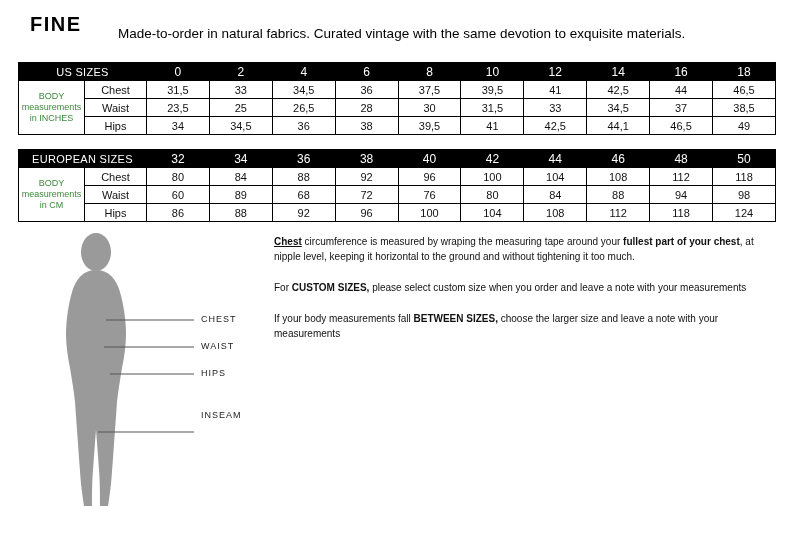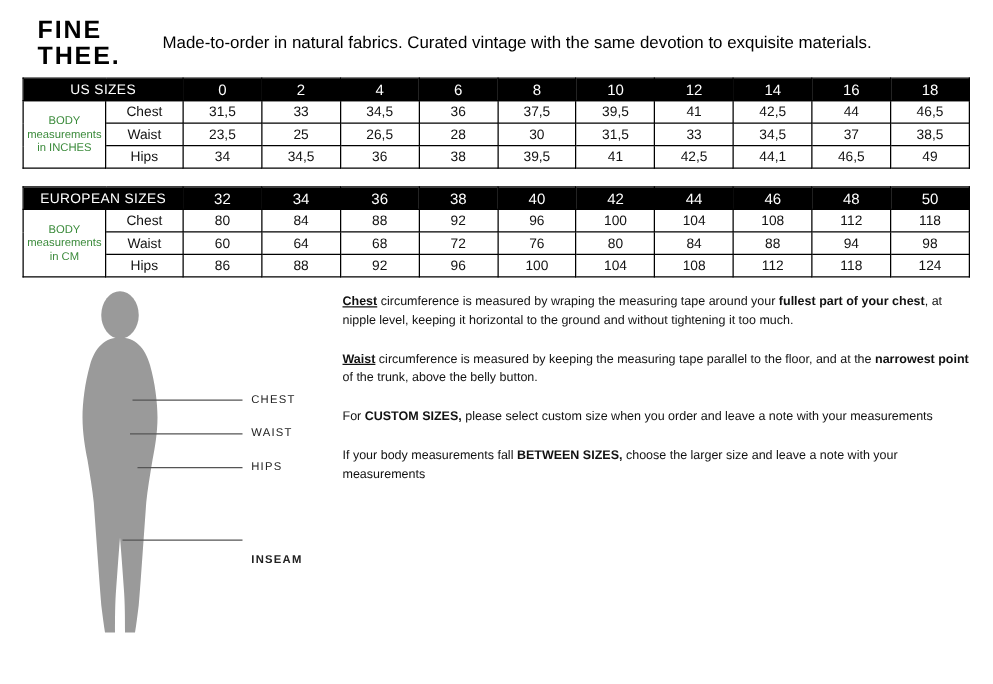--- a/index.html
+++ b/index.html
@@ -11,21 +11,20 @@
     overflow:hidden;
     position:relative;
   }
   
   .header{
     display:flex;
     align-items:flex-start;
     padding:14px 0 0 0;
     height:62px;
     box-sizing:border-box;
-    gap:12px;
   }
   .logo{
     width:118px;
     padding-left:30px;
     box-sizing:border-box;
     line-height:1.05;
   }
   .logo div{
     font-family:"Liberation Sans", sans-serif;
     font-weight:bold;
@@ -119,21 +118,20 @@
     letter-spacing:1px;
     color:#222;
   }
 </style>
 </head>
 <body>
 
 <div class="header">
   <div class="logo">
     <div>FINE</div>
-    <div>THEE.</div>
   </div>
   <div class="tagline">Made-to-order in natural fabrics. Curated vintage with the same devotion to exquisite materials.</div>
 </div>
 
 <div class="table-wrap">
   <table class="size">
     <colgroup>
       <col style="width:66px">
         <col style="width:62px">
       <col>
@@ -255,21 +253,21 @@
       <td>96</td>
       <td>100</td>
       <td>104</td>
       <td>108</td>
       <td>112</td>
       <td>118</td>
     </tr>
     <tr>
       <td class="rowlabel">Waist</td>
       <td>60</td>
-      <td>64</td>
+      <td>89</td>
       <td>68</td>
       <td>72</td>
       <td>76</td>
       <td>80</td>
       <td>84</td>
       <td>88</td>
       <td>94</td>
       <td>98</td>
     </tr>
     <tr>
@@ -316,28 +314,27 @@
       </g>
 
       <line x1="88" y1="90" x2="176" y2="90" stroke="#555" stroke-width="1"></line>
       <line x1="86" y1="117" x2="176" y2="117" stroke="#555" stroke-width="1"></line>
       <line x1="92" y1="144" x2="176" y2="144" stroke="#555" stroke-width="1"></line>
       <line x1="80" y1="202" x2="176" y2="202" stroke="#555" stroke-width="1"></line>
     </svg>
     <div class="marker-label" style="left:183px;top:84px;">CHEST</div>
     <div class="marker-label" style="left:183px;top:111px;">WAIST</div>
     <div class="marker-label" style="left:183px;top:138px;">HIPS</div>
-    <div class="marker-label" style="left:183px;top:212px;font-weight:bold;">INSEAM</div>
+    <div class="marker-label" style="left:183px;top:180px;">INSEAM</div>
   </div>
 
   <div class="text-col">
 
     <p><span class="u">Chest</span><span> circumference is measured by wraping the measuring tape around your </span><b>fullest part of your chest</b><span>, at nipple level, keeping it horizontal to the ground and without  tightening it too much.</span></p>
 
-    <p><span class="u">Waist</span><span> circumference is measured by keeping the measuring tape parallel to the floor, and at the </span><b>narrowest point</b><span> of the trunk, above the belly button.</span></p>
 
 
 
     <p><span>For </span><b>CUSTOM SIZES,</b><span> please select custom size when you order and leave a note with your measurements</span></p>
 
     <p><span>If your body measurements fall </span><b>BETWEEN SIZES,</b><span> choose the larger size and leave a note with your measurements</span></p>
 
 
   </div>
 </div>

